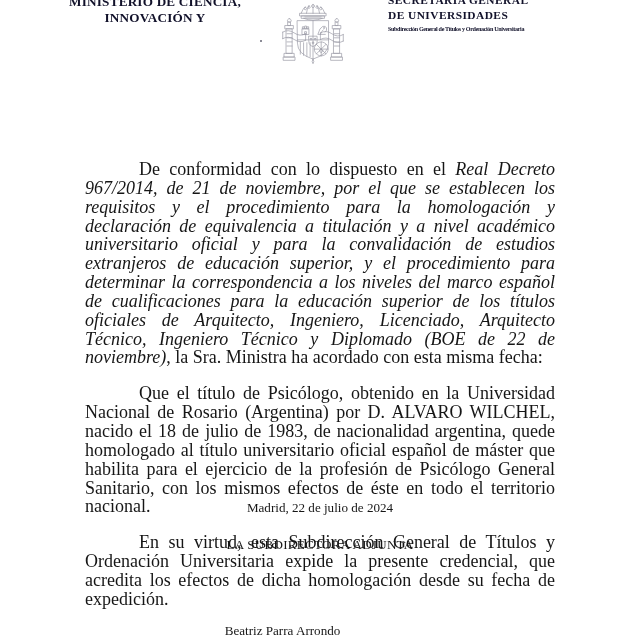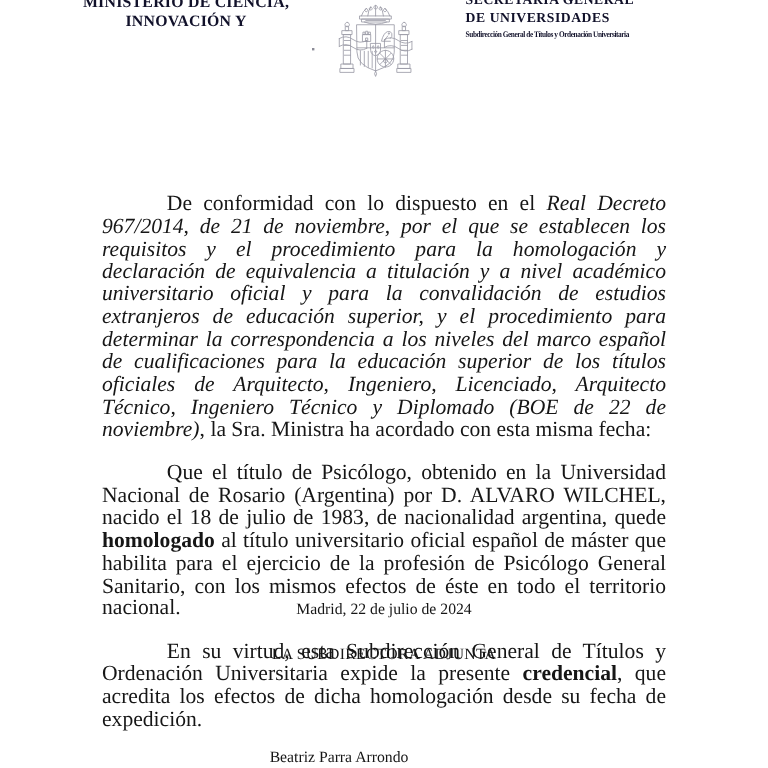--- a/index.html
+++ b/index.html
@@ -97,21 +97,21 @@
   .para {
     text-align: justify;
     font-size: 18px;
     line-height: 18.85px;
     text-indent: 54px;
     margin-bottom: 17px;
     hyphens: none;
   }
   .para:last-child { margin-bottom: 4px; }
   .para i, .para em { font-style: italic; }
-  .para b, .para strong { font-weight: bold; }
+  .para b, .para strong { font-weight: normal; }
 
   
   .sign-area {
     position: absolute;
     left: 0;
     top: 499px;
     width: 640px;
     text-align: center;
   }
   .place-date {

